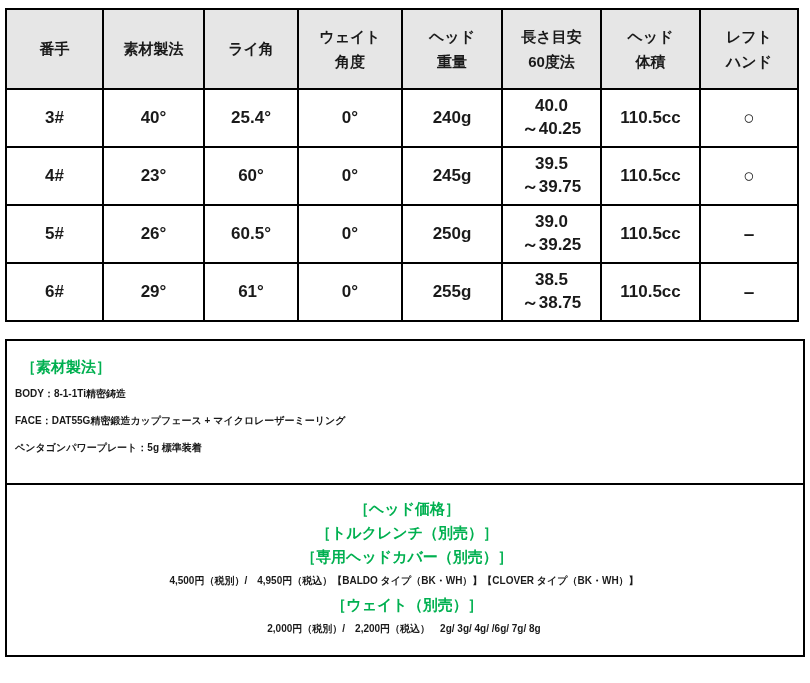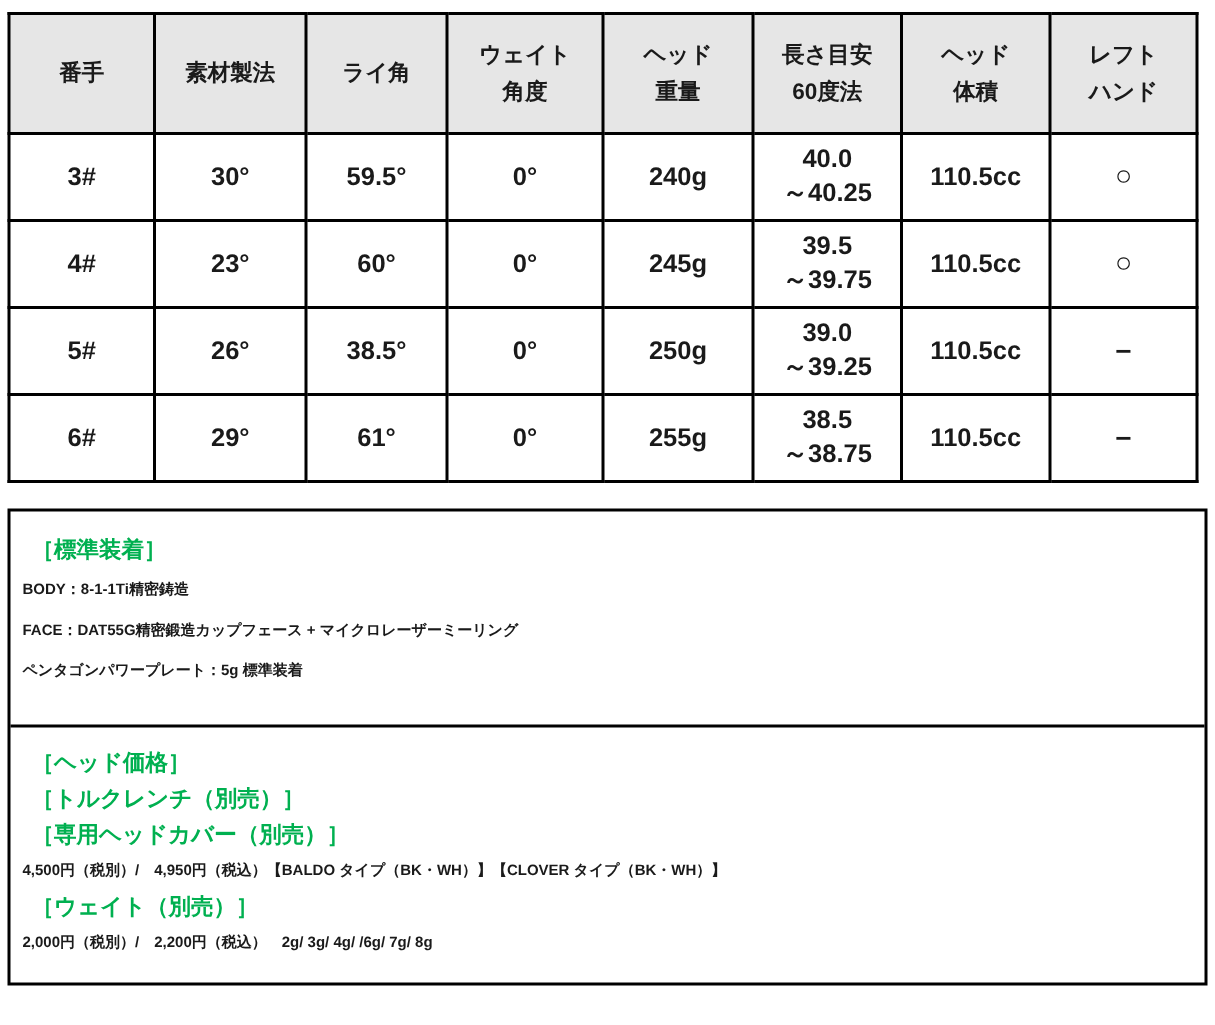--- a/index.html
+++ b/index.html
@@ -62,21 +62,21 @@
     line-height: 27px;
     padding-left: 6px;
   }
   .black-line {
     color: #1a1a1a;
     font-weight: bold;
     font-size: 10px;
     line-height: 27px;
   }
   .section.pricing .green-title,
-  .section.pricing .black-line { line-height: 24px; }
+  .section.pricing .black-line { line-height: 24px; text-align: center; }
 </style>
 </head>
 <body>
 
 <div class="page">
 
   <table class="spec">
     <colgroup>
       <col style="width:97px">
         <col style="width:101px">
@@ -100,22 +100,22 @@
 60度法</th>
         <th>ヘッド
 体積</th>
         <th>レフト
 ハンド</th>
       </tr>
     </thead>
     <tbody>
       <tr>
         <td>3#</td>
-        <td>30°</td>
-        <td>59.5°</td>
+        <td>40°</td>
+        <td>25.4°</td>
         <td>0°</td>
         <td>240g</td>
         <td>40.0
 ～40.25</td>
         <td>110.5cc</td>
         <td class="lefthand">○</td>
       </tr>
       <tr>
         <td>4#</td>
         <td>23°</td>
@@ -123,21 +123,21 @@
         <td>0°</td>
         <td>245g</td>
         <td>39.5
 ～39.75</td>
         <td>110.5cc</td>
         <td class="lefthand">○</td>
       </tr>
       <tr>
         <td>5#</td>
         <td>26°</td>
-        <td>38.5°</td>
+        <td>60.5°</td>
         <td>0°</td>
         <td>250g</td>
         <td>39.0
 ～39.25</td>
         <td>110.5cc</td>
         <td class="lefthand">–</td>
       </tr>
       <tr>
         <td>6#</td>
         <td>29°</td>
@@ -148,21 +148,21 @@
 ～38.75</td>
         <td>110.5cc</td>
         <td class="lefthand">–</td>
       </tr>
     </tbody>
   </table>
 
   <div class="info-box">
 
     <div class="section material">
-      <div class="green-title">［標準装着］</div>
+      <div class="green-title">［素材製法］</div>
       <div class="black-line">BODY：8-1-1Ti精密鋳造</div>
       <div class="black-line">FACE：DAT55G精密鍛造カップフェース + マイクロレーザーミーリング</div>
       <div class="black-line">ペンタゴンパワープレート：5g 標準装着</div>
     </div>
 
     <div class="section pricing">
       <div class="green-title">［ヘッド価格］</div>
       <div class="green-title">［トルクレンチ（別売）］</div>
       <div class="green-title">［専用ヘッドカバー（別売）］</div>
       <div class="black-line">4,500円（税別）/　4,950円（税込）【BALDO タイプ（BK・WH）】【CLOVER タイプ（BK・WH）】</div>

